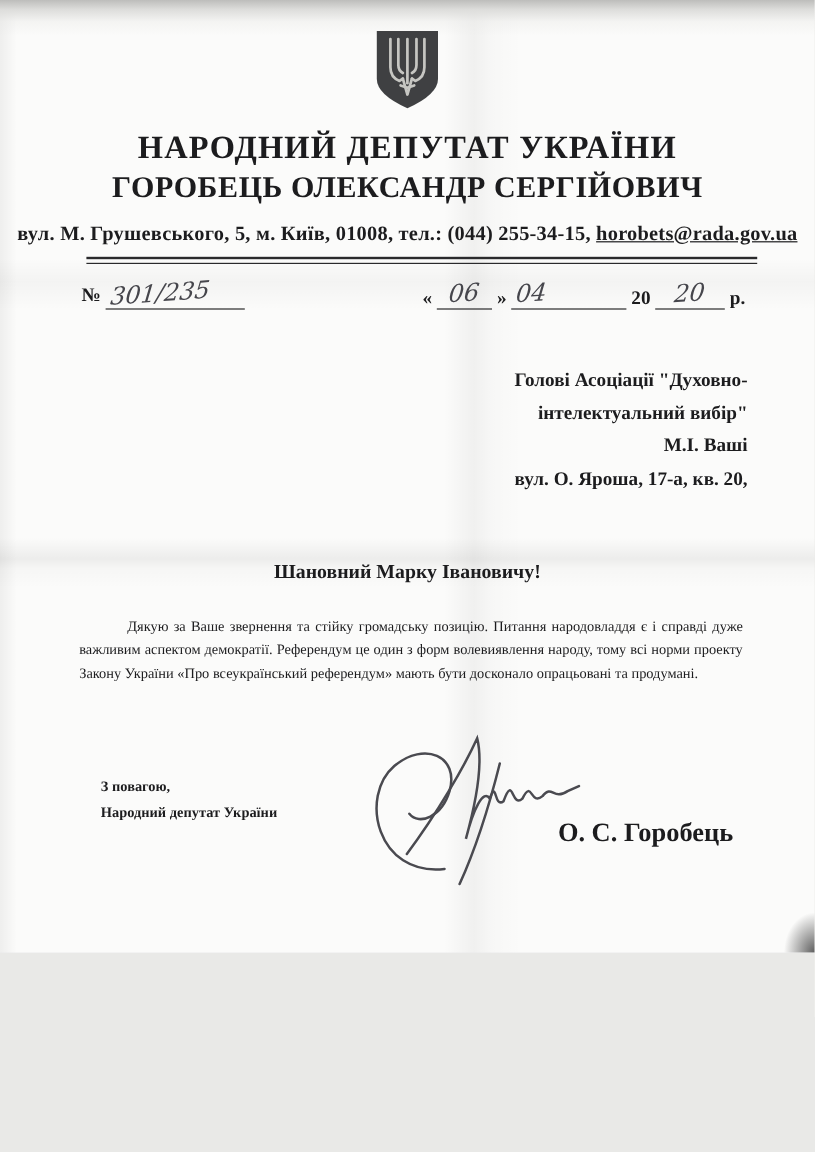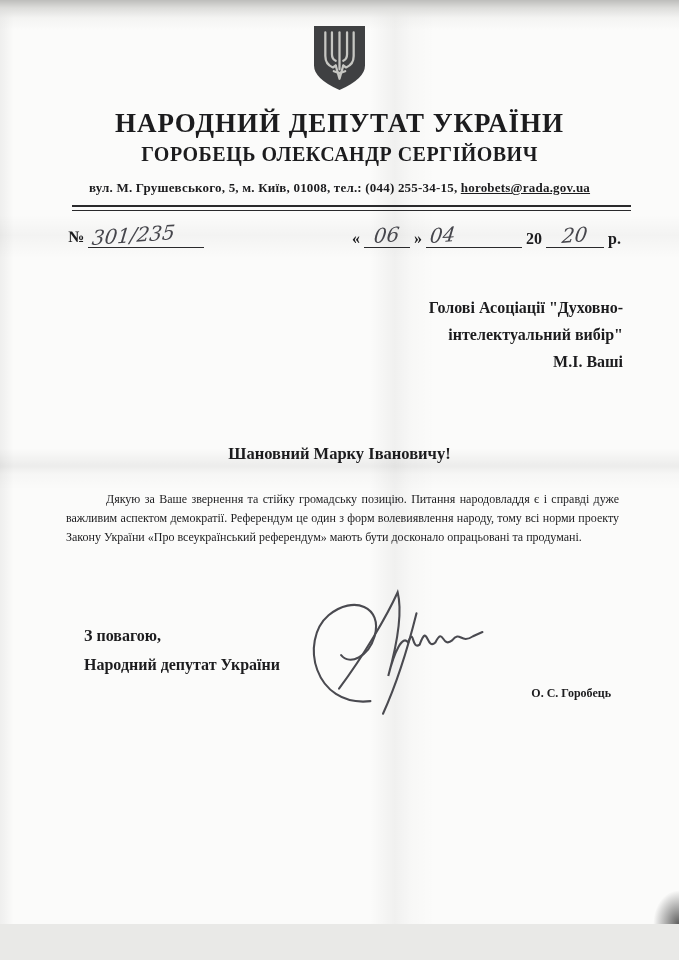--- a/index.html
+++ b/index.html
@@ -1,18 +1,18 @@
 <!DOCTYPE html>
 <html><head>
 <meta charset="utf-8">
 <style>
   html,body{margin:0;padding:0;background:#e9e9e7;}
   .page{
     position:relative;
-    width:679px;height:924px;
+    width:679px;height:794px;
     margin:0 auto;
     overflow:hidden;
     color:#1c1c1e;
     font-family:"Liberation Serif", serif;
     background:
       linear-gradient(to bottom, #bdbdbb 0px, #dddddb 8px, rgba(230,230,228,0.35) 18px, rgba(255,255,255,0) 30px),
       linear-gradient(to right, rgba(0,0,0,0.05) 0px, rgba(0,0,0,0.0) 14px),
       linear-gradient(to right, rgba(0,0,0,0) 370px, rgba(0,0,0,0.045) 395px, rgba(0,0,0,0.015) 410px, rgba(0,0,0,0) 435px),
       linear-gradient(to bottom, rgba(0,0,0,0) 448px, rgba(0,0,0,0.06) 466px, rgba(0,0,0,0.02) 474px, rgba(0,0,0,0) 490px),
       linear-gradient(to bottom, rgba(0,0,0,0) 215px, rgba(0,0,0,0.03) 235px, rgba(0,0,0,0) 258px),
@@ -21,24 +21,24 @@
   .corner-shadow{
     position:absolute;right:0;bottom:0;width:26px;height:34px;
     background:radial-gradient(ellipse at bottom right, rgba(40,40,40,0.75), rgba(40,40,40,0) 70%);
   }
   .emblem-wrap{display:flex;justify-content:center;padding-top:24px;}
   .header{ text-align:center; }
   .title{
     margin-top:16px;font-size:27px;font-weight:bold;letter-spacing:1px;
   }
   .subtitle{
-    margin-top:4px;font-size:20px;font-weight:bold;letter-spacing:0.5px;
+    margin-top:4px;font-size:25px;font-weight:bold;letter-spacing:0.5px;
   }
   .address{
-    margin-top:14px;font-size:13px;font-weight:bold;letter-spacing:0.2px;
+    margin-top:14px;font-size:17px;font-weight:bold;letter-spacing:0.2px;
   }
   .address .email{text-decoration:underline;}
   .rules{margin:9px 48px 0 72px;}
   .rules .thick{height:2px;background:#2a2a2c;}
   .rules .thin{height:1px;background:#2a2a2c;margin-top:3px;}
   .ref-row{
     display:flex;justify-content:space-between;align-items:flex-end;
     margin:14px 58px 0 68px;font-size:16px;font-weight:bold;
   }
   .hand{
@@ -53,35 +53,35 @@
   .ref-number .u-seg{min-width:108px;text-align:left;}
   .ref-date{display:flex;align-items:flex-end;gap:4px;font-weight:bold;}
   .seg-day{min-width:38px;}
   .seg-month{min-width:88px;text-align:left;}
   .seg-year{min-width:50px;}
   .recipient{
     margin:46px 56px 0 auto;width:320px;text-align:right;
     font-size:16px;font-weight:bold;line-height:1.7;
   }
   .salutation{
-    margin-top:68px;text-align:center;font-size:16.5px;font-weight:bold;
+    margin-top:54px;text-align:center;font-size:16.5px;font-weight:bold;
   }
   .body-text{margin:26px 60px 0 66px;}
   .body-text p{
     margin:0;text-align:justify;text-indent:40px;
     font-size:12px;line-height:1.62;
   }
   .sign-block{position:relative;margin-top:52px;height:160px;}
   .sign-left{
     position:absolute;left:84px;top:22px;
-    font-size:16px;font-weight:bold;line-height:1.8;
+    font-size:12px;font-weight:bold;line-height:1.8;
   }
   .sign-right{
     position:absolute;right:68px;top:58px;
-    font-size:12px;font-weight:bold;margin-top:28px;
+    font-size:22px;font-weight:bold;
   }
   .signature-svg{position:absolute;left:278px;top:-14px;}
 </style>
 </head>
 <body>
 
 <div class="page">
 
   <div class="emblem-wrap">
     <svg width="57" height="68" viewBox="0 0 60 72">
@@ -122,20 +122,21 @@
       <span>20</span>
       <span class="u-seg seg-year"><span class="hand">20</span></span>
       <span>р.</span>
     </div>
   </div>
 
   <div class="recipient">
     <div>Голові Асоціації "Духовно-</div>
     <div>інтелектуальний вибір"</div>
     <div>М.І. Ваші</div>
+    <div>вул. О. Яроша, 17-а, кв. 20,</div>
   </div>
 
   <div class="salutation">Шановний Марку Івановичу!</div>
 
   <div class="body-text">
     <p>Дякую за Ваше звернення та стійку громадську позицію. Питання народовладдя є і справді дуже важливим аспектом демократії. Референдум це один з форм волевиявлення народу, тому всі норми проекту Закону України «Про всеукраїнський референдум» мають бути досконало опрацьовані та продумані.</p>
   </div>
 
   <div class="sign-block">
     <div class="sign-left">

